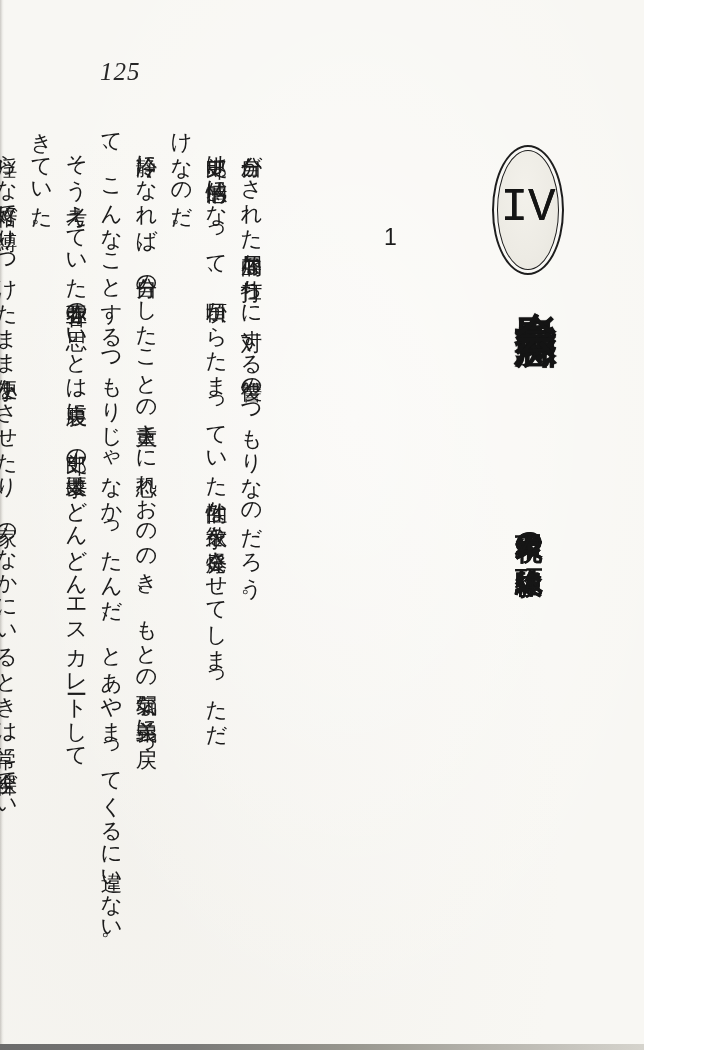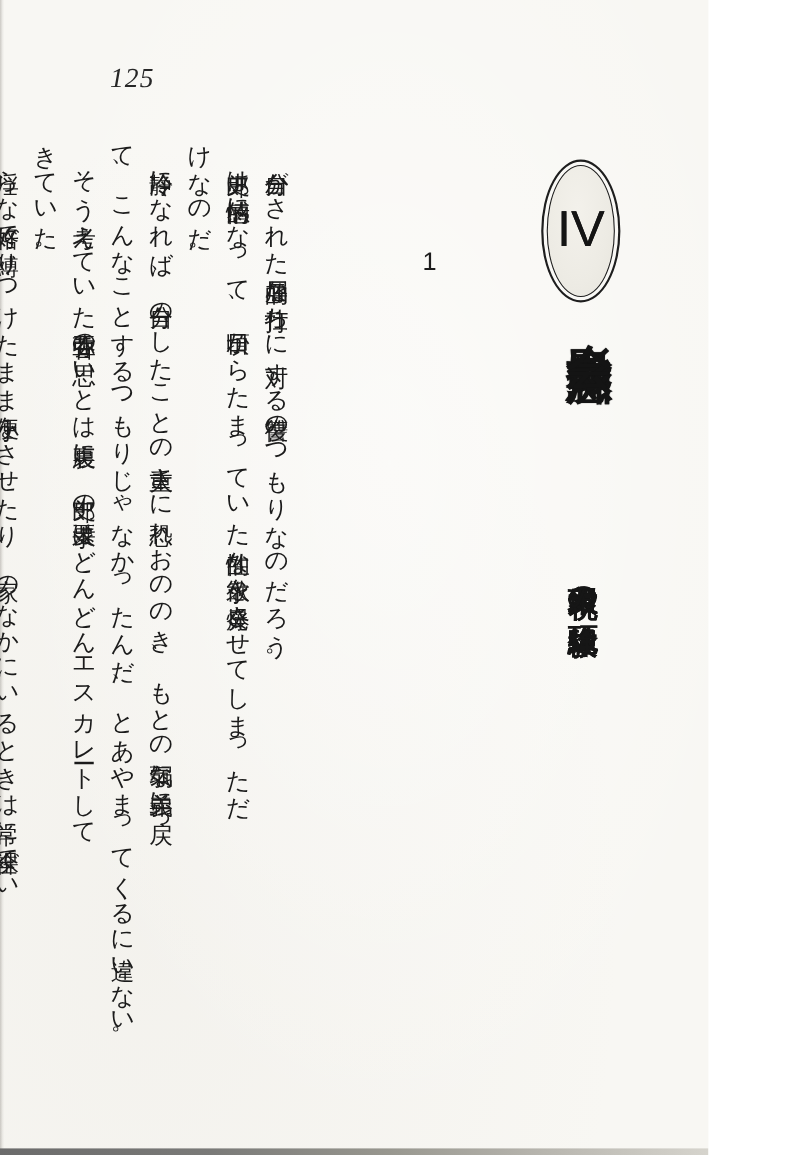--- a/index.html
+++ b/index.html
@@ -31,21 +31,21 @@
     border:2px solid #1e1e1e;border-radius:50%;
     box-sizing:border-box;
   }
   .chapter-oval-inner{
     position:absolute;left:3px;top:3px;right:3px;bottom:3px;
     border:1.5px solid #1e1e1e;border-radius:50%;
     background:radial-gradient(ellipse at 45% 35%, #f3f1eb 0%, #edebe4 60%, #e7e5dd 100%);
     display:flex;align-items:center;justify-content:center;
   }
   .chapter-numeral{
-    font-family:Liberation Sans, sans-serif;
+    font-family:Liberation Mono, monospace;
     font-size:46px;line-height:1;color:#141414;
     transform:translateY(-2px);
     text-shadow:0 0 0.6px #141414;
   }
   .chapter-title{
     position:absolute;left:508px;top:291px;
     writing-mode:vertical-rl;text-orientation:upright;
     font-family:"DejaVu Sans", sans-serif;
     font-weight:900;font-size:42px;letter-spacing:-3px;
     color:#141414;white-space:nowrap;

